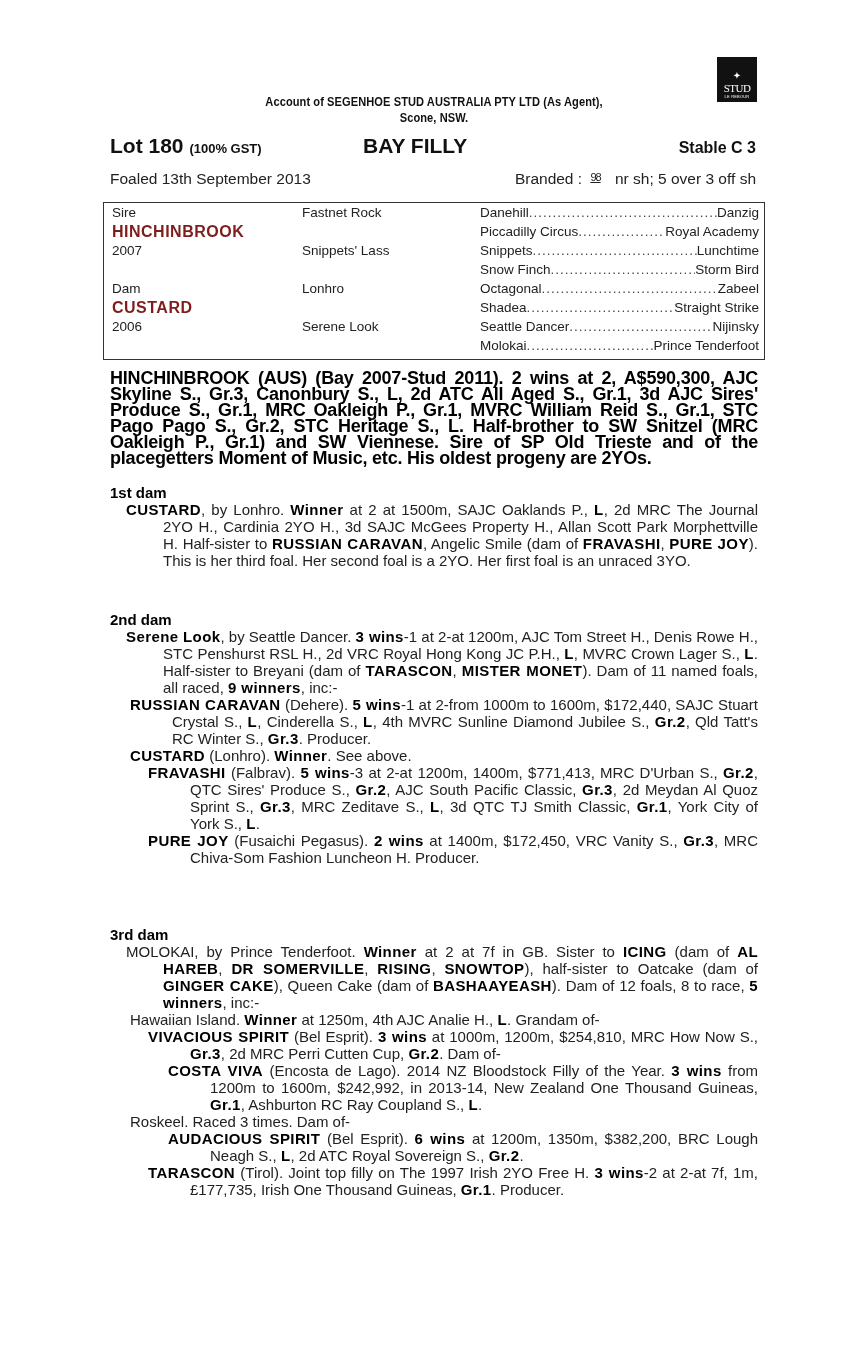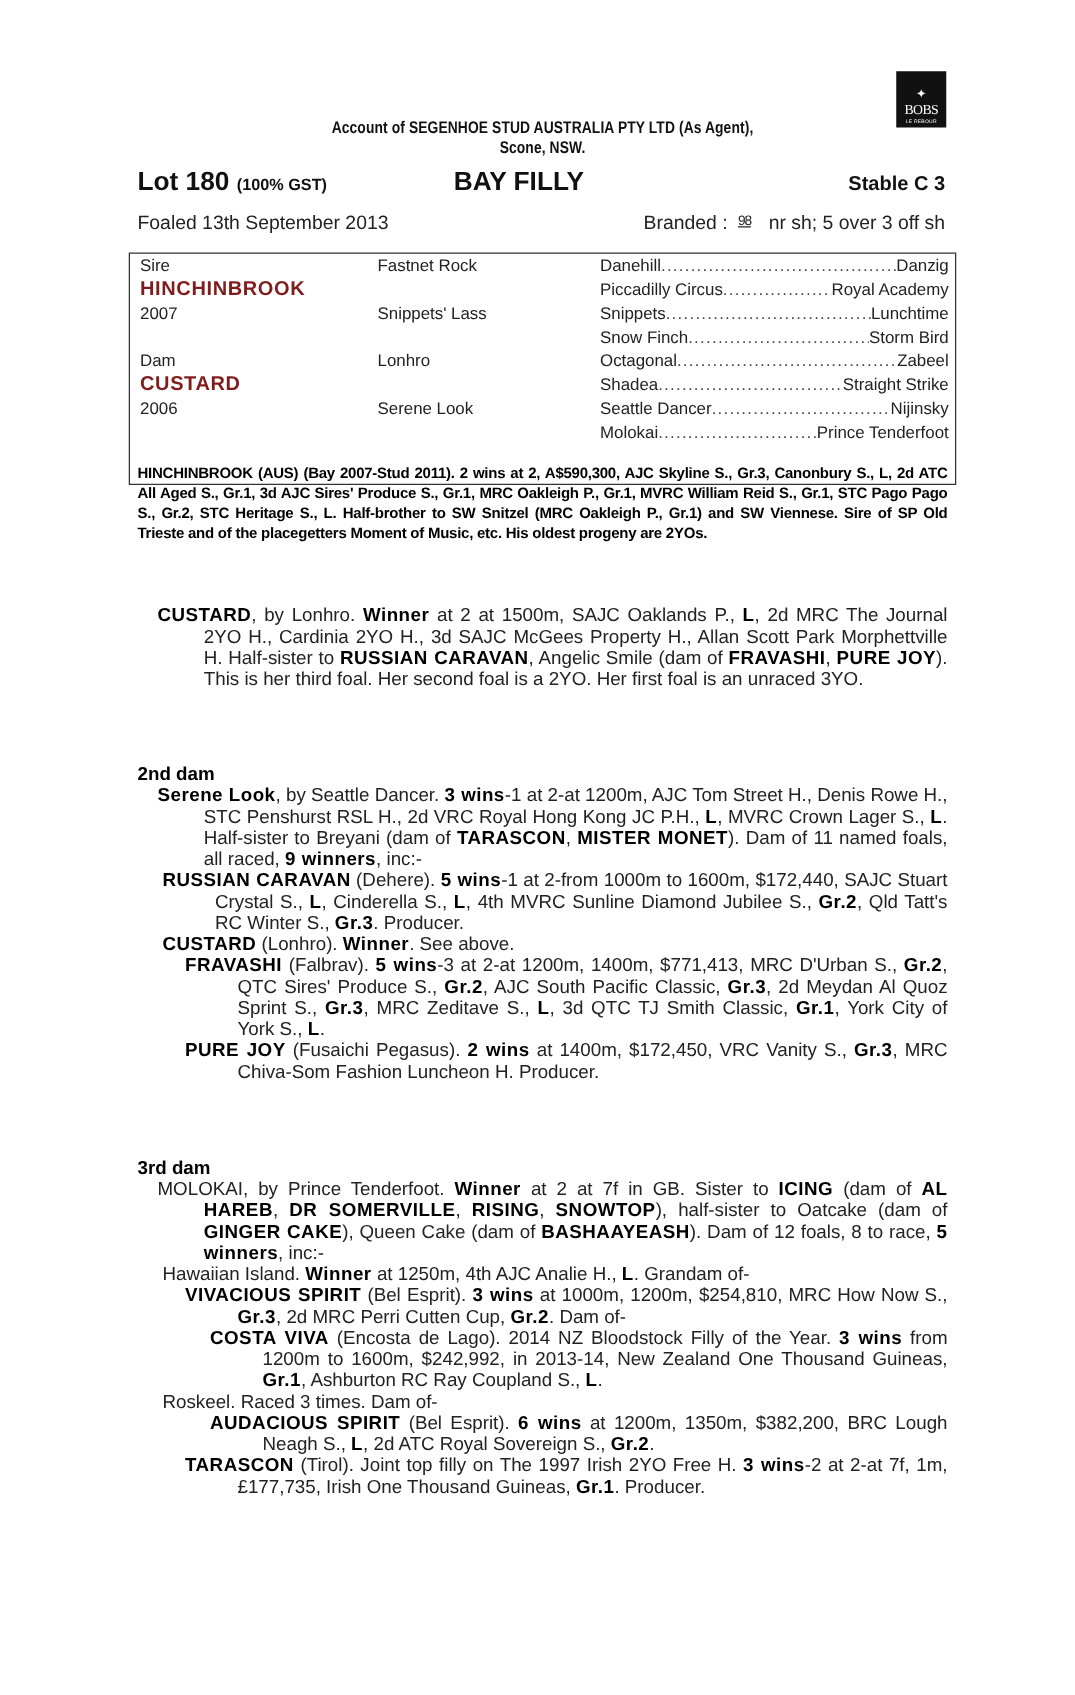--- a/index.html
+++ b/index.html
@@ -12,48 +12,48 @@
   .vendor { position:absolute; left:0; top:94px; width:648px; text-align:center; font-weight:bold; font-size:13.5px; line-height:16px; transform:scaleX(0.82); transform-origin:center top; letter-spacing:0.1px; }
   .lotline { position:absolute; left:0; top:134px; width:648px; height:26px; }
   .lot { position:absolute; left:0; top:0; font-weight:bold; font-size:21px; }
   .gst { font-weight:bold; font-size:13px; }
   .title { position:absolute; left:253px; top:0; font-weight:bold; font-size:21px; }
   .stable { position:absolute; right:2px; top:5px; font-weight:bold; font-size:16px; }
   .foaledline { position:absolute; left:0; top:170px; width:648px; font-size:15.5px; color:#222; }
   .foaled { position:absolute; left:0; top:0; }
   .branded { position:absolute; right:2px; top:0; white-space:nowrap; }
   .brand-mark { display:inline-block; font-size:11px; line-height:10px; vertical-align:3px; text-decoration:underline; margin:0 10px 0 4px; letter-spacing:-1px; }
-  .pedigree { position:absolute; left:-7px; top:202px; width:662px; height:186px; border:1.5px solid #333; box-sizing:border-box; font-size:13.5px; color:#222;text-align:right; }
+  .pedigree { position:absolute; left:-7px; top:202px; width:662px; height:158px; border:1.5px solid #333; box-sizing:border-box; font-size:13.5px; color:#222;text-align:right; }
   .ped-col1 { position:absolute; left:8px; top:0; width:180px; }
   .ped-col2 { position:absolute; left:198px; top:0; width:160px; }
   .ped-col3 { position:absolute; left:376px; top:0; width:279px; }
   .ped-cell { position:absolute; left:0; height:19px; line-height:19px; white-space:nowrap; }
   .ped-bold { font-weight:bold; font-size:16px; letter-spacing:0.5px; color:#7f1d1d; }
   .gp-row { display:flex; width:279px; }
   .gp-name { white-space:nowrap; }
   .gp-dots { flex:1; overflow:hidden; white-space:nowrap; letter-spacing:1px; color:#444; }
   .gp-dots::before { content:"......................................................................................"; }
   .gp-sire { white-space:nowrap; }
-  .sireblurb { position:absolute; left:0; top:370px; width:648px; font-weight:bold; font-size:12px; line-height:16px; text-align:justify; letter-spacing:-0.2px; transform:scaleX(1); color:#000; }
+  .sireblurb { position:absolute; left:0; top:370px; width:648px; font-weight:bold; font-size:18px; line-height:16px; text-align:justify; letter-spacing:-0.2px; transform:scaleX(1); color:#000; }
   .section { position:absolute; left:0; width:648px; font-size:15px; line-height:17px; color:#222; }
   .sec-head { font-weight:bold; font-size:15px; color:#000; }
   .para { text-align:justify; }
   .b { font-weight:bold; color:#000; letter-spacing:0.4px; }
   .ind0 { padding-left:37px; text-indent:-37px;margin-left:16px; }
   .ind1 { padding-left:62px; text-indent:-42px; }
   .ind2 { padding-left:80px; text-indent:-42px; }
   .ind3 { padding-left:100px; text-indent:-42px; }
   .ind1b { padding-left:47px; text-indent:-27px; }
 </style>
 </head>
 <body>
 
 <div class="logo">
   <span class="bird">✦</span>
-  <span class="word">BOBS</span>
+  <span class="word">STUD</span>
   <span class="sub">LE REBOUR</span>
 </div>
 
 <div class="page">
 
   <div class="vendor">
     <div>Account of SEGENHOE STUD AUSTRALIA PTY LTD (As  Agent),</div>
     <div>Scone, NSW.</div>
   </div>
 
@@ -130,20 +130,21 @@
           <span class="gp-name">Molokai</span>
           <span class="gp-dots"></span>
           <span class="gp-sire">Prince Tenderfoot</span>
         </div>
     </div>
   </div>
 
   <div class="sireblurb">HINCHINBROOK (AUS) (Bay 2007-Stud 2011). 2 wins at 2, A$590,300, AJC Skyline S., Gr.3, Canonbury S., L, 2d ATC All Aged S., Gr.1, 3d AJC Sires' Produce S., Gr.1, MRC Oakleigh P., Gr.1, MVRC William Reid S., Gr.1, STC Pago Pago S., Gr.2, STC Heritage S., L. Half-brother to SW Snitzel (MRC Oakleigh P., Gr.1) and SW Viennese. Sire of SP Old Trieste and of the placegetters Moment of Music, etc. His oldest progeny are 2YOs.</div>
 
   <div class="section" style="top:484px">
+    <div class="sec-head">1st dam</div>
     <div class="para ind0"><span class="b">CUSTARD</span><span>, by Lonhro. </span><span class="b">Winner</span><span> at 2 at 1500m, SAJC Oaklands P., </span><span class="b">L</span><span>, 2d MRC The Journal 2YO H., Cardinia 2YO H., 3d SAJC McGees Property H., Allan Scott Park Morphettville H. Half-sister to </span><span class="b">RUSSIAN CARAVAN</span><span>, Angelic Smile (dam of </span><span class="b">FRAVASHI</span><span>, </span><span class="b">PURE JOY</span><span>). This is her third foal. Her second foal is a 2YO. Her first foal is an unraced 3YO.</span></div>
   </div>
 
   <div class="section" style="top:611px">
     <div class="sec-head">2nd dam</div>
     <div>
         <div class="para ind0"><span class="b">Serene Look</span><span>, by Seattle Dancer. </span><span class="b">3 wins</span><span>-1 at 2-at 1200m, AJC Tom Street H., Denis Rowe H., STC Penshurst RSL H., 2d VRC Royal Hong Kong JC P.H., </span><span class="b">L</span><span>, MVRC Crown Lager S., </span><span class="b">L</span><span>. Half-sister to Breyani (dam of </span><span class="b">TARASCON</span><span>, </span><span class="b">MISTER MONET</span><span>). Dam of 11 named foals, all raced, </span><span class="b">9 winners</span><span>, inc:-</span></div>
         <div class="para ind1"><span class="b">RUSSIAN CARAVAN</span><span> (Dehere). </span><span class="b">5 wins</span><span>-1 at 2-from 1000m to 1600m, $172,440, SAJC Stuart Crystal S., </span><span class="b">L</span><span>, Cinderella S., </span><span class="b">L</span><span>, 4th MVRC Sunline Diamond Jubilee S., </span><span class="b">Gr.2</span><span>, Qld Tatt's RC Winter S., </span><span class="b">Gr.3</span><span>. Producer.</span></div>
         <div class="para ind1"><span class="b">CUSTARD</span><span> (Lonhro). </span><span class="b">Winner</span><span>. See above.</span></div>
         <div class="para ind2"><span class="b">FRAVASHI</span><span> (Falbrav). </span><span class="b">5 wins</span><span>-3 at 2-at 1200m, 1400m, $771,413, MRC D'Urban S., </span><span class="b">Gr.2</span><span>, QTC Sires' Produce S., </span><span class="b">Gr.2</span><span>, AJC South Pacific Classic, </span><span class="b">Gr.3</span><span>, 2d Meydan Al Quoz Sprint S., </span><span class="b">Gr.3</span><span>, MRC Zeditave S., </span><span class="b">L</span><span>, 3d QTC TJ Smith Classic, </span><span class="b">Gr.1</span><span>, York City of York S., </span><span class="b">L</span><span>.</span></div>

